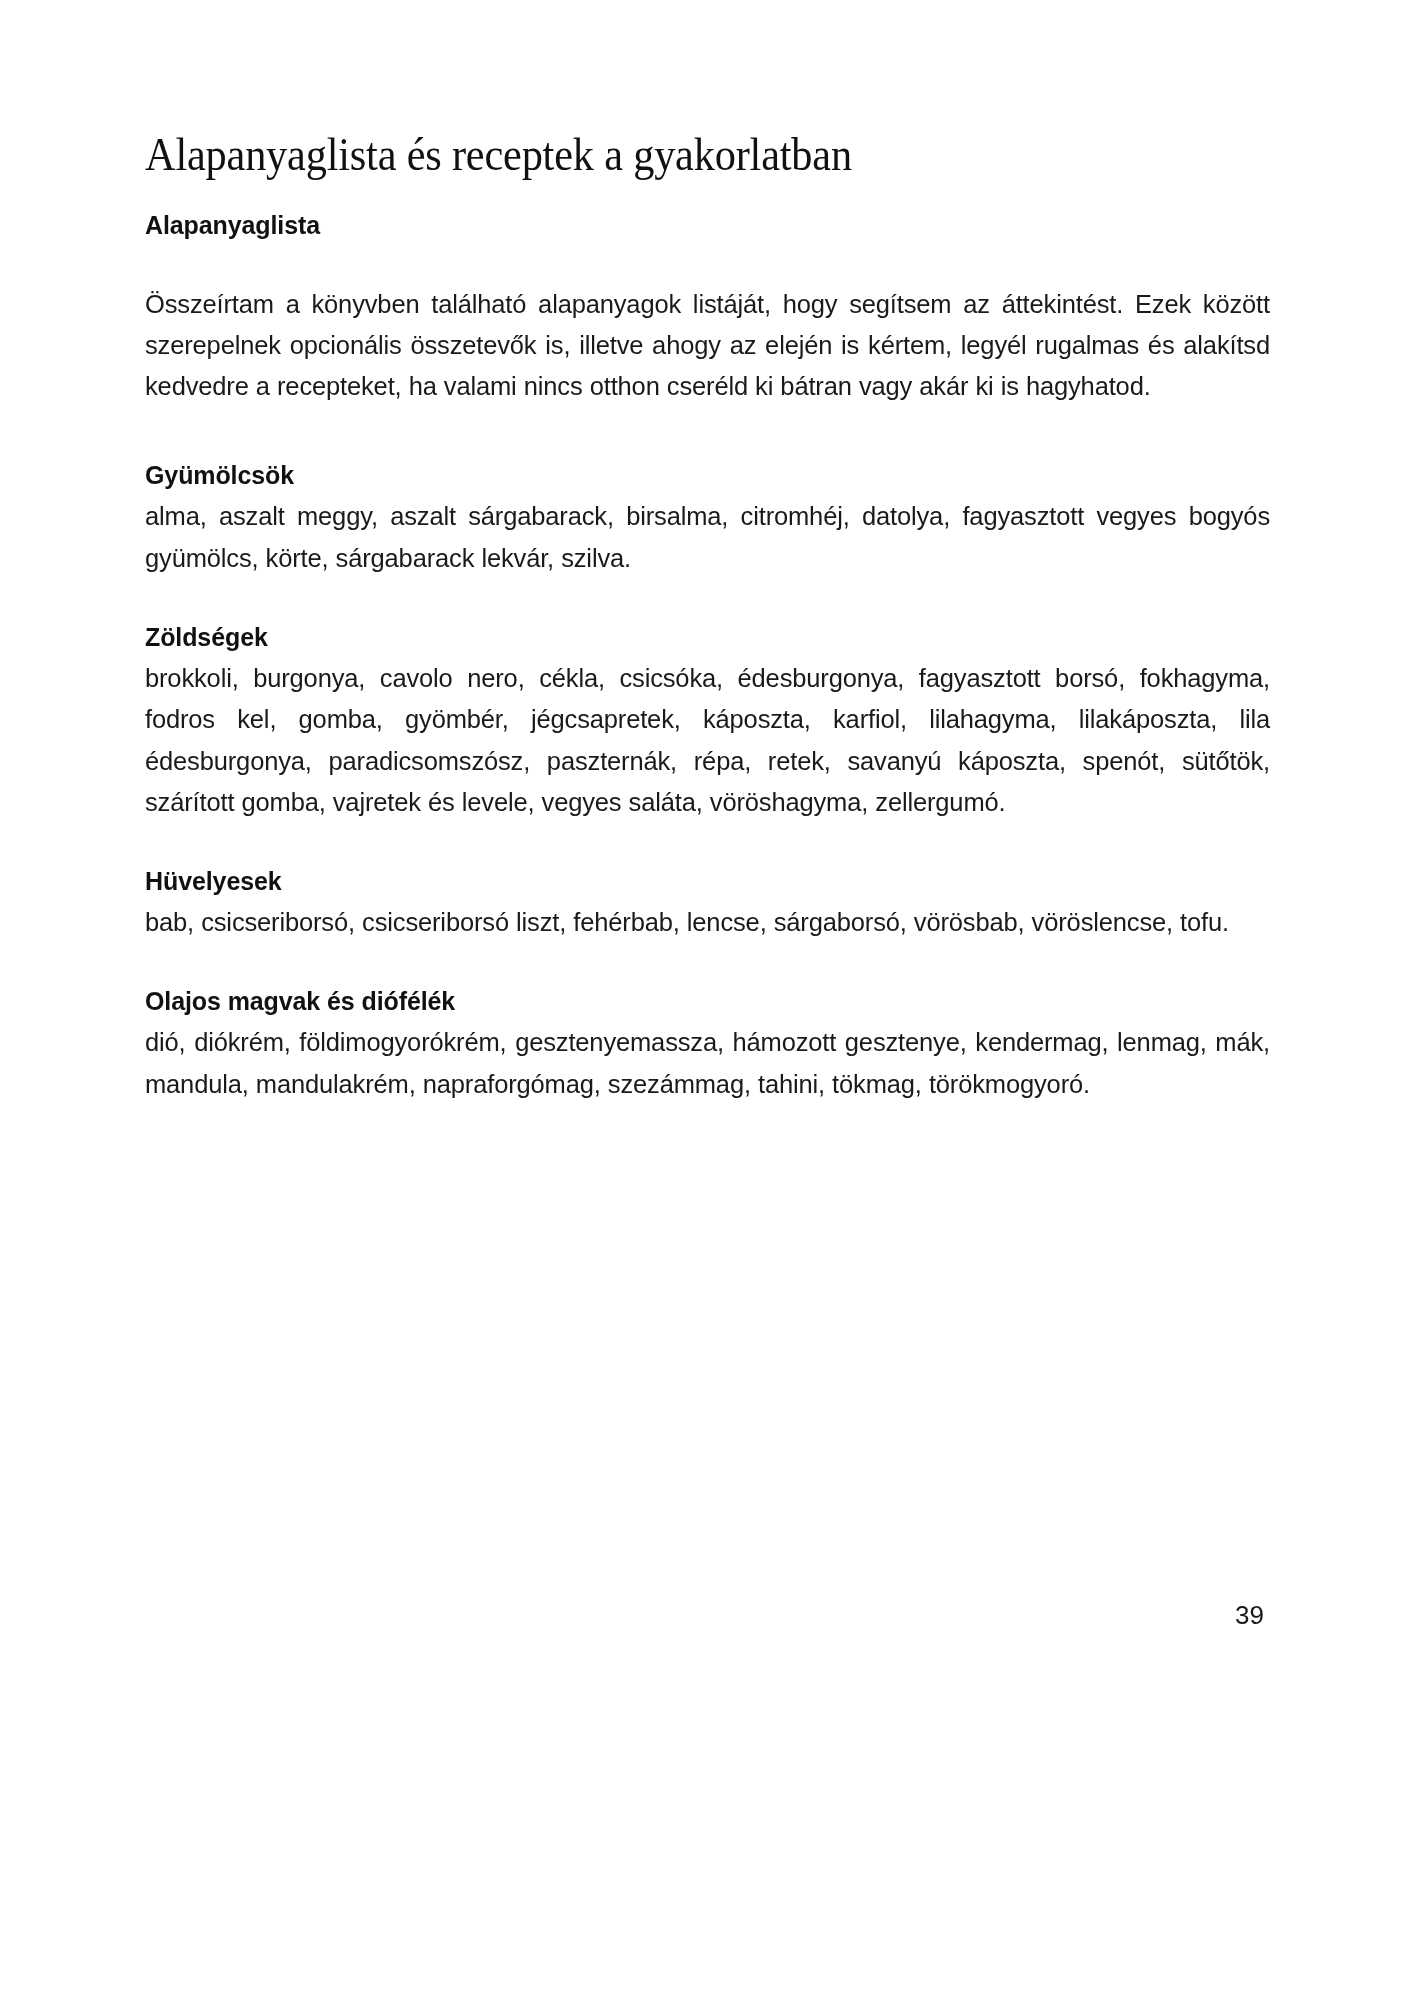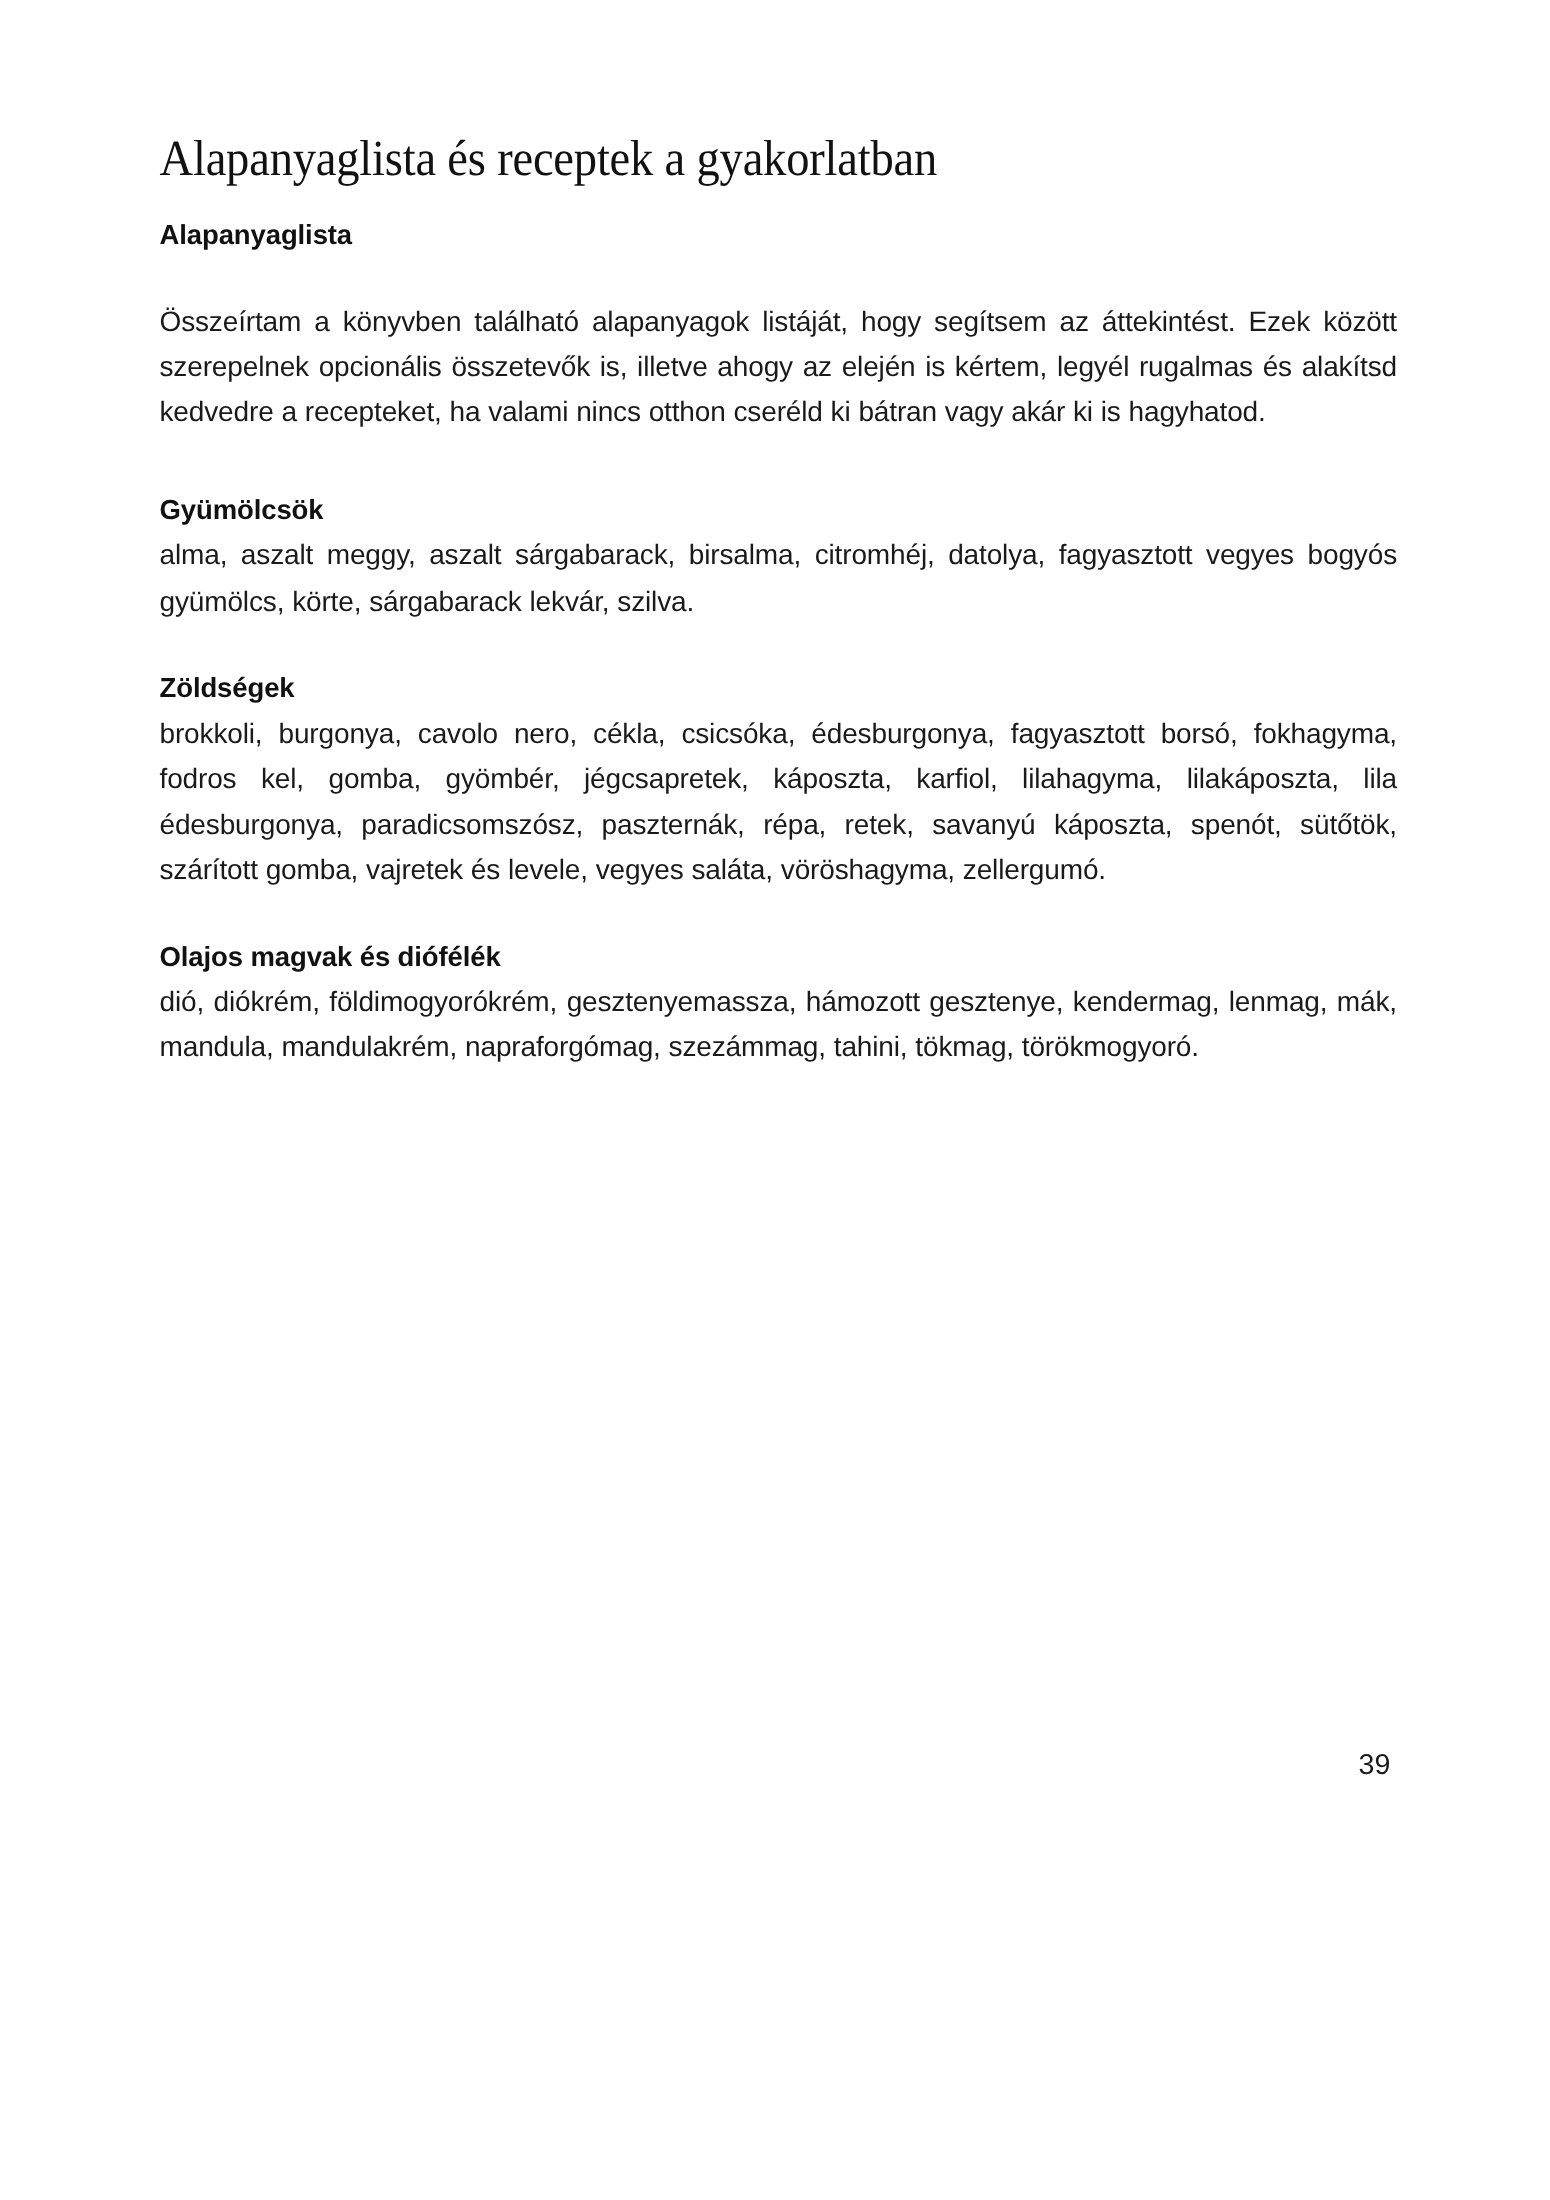--- a/index.html
+++ b/index.html
@@ -11,21 +11,21 @@
     width: 1409px;
     height: 2000px;
     position: relative;
     font-family: "Liberation Sans", sans-serif;
     color: #1a1a1a;
     -webkit-font-smoothing: antialiased;
   }
   .page {
     position: absolute;
     left: 0;
-    top: 0;
+    top: 11px;
     width: 1409px;
     height: 1708px;
     background: #ffffff;
     box-sizing: border-box;
     padding: 0;
     overflow: hidden;
   }
   .content {
     position: absolute;
     left: 145px;
@@ -104,20 +104,24 @@
     <div class="section-block">
       <h3 class="section-head">Gyümölcsök</h3>
       <p class="body-par">alma, aszalt meggy, aszalt sárgabarack, birsalma, citromhéj, datolya, fagyasztott vegyes bogyós gyümölcs, körte, sárgabarack lekvár, szilva.</p>
     </div>
 
     <div class="section-block">
       <h3 class="section-head">Zöldségek</h3>
       <p class="body-par">brokkoli, burgonya, cavolo nero, cékla, csicsóka, édesburgonya, fagyasztott borsó, fokhagyma, fodros kel, gomba, gyömbér, jégcsapretek, káposzta, karfiol, lilahagyma, lilakáposzta, lila édesburgonya, paradicsomszósz, paszternák, répa, retek, savanyú káposzta, spenót, sütőtök, szárított gomba, vajretek és levele, vegyes saláta, vöröshagyma, zellergumó.</p>
     </div>
 
+    <div class="section-block">
+      <h3 class="section-head">Hüvelyesek</h3>
+      <p class="body-par">bab, csicseriborsó, csicseriborsó liszt, fehérbab, lencse, sárgaborsó, vörösbab, vöröslencse, tofu.</p>
+    </div>
 
 
     <div class="section-block last">
       <h3 class="section-head">Olajos magvak és diófélék</h3>
       <p class="body-par">dió, diókrém, földimogyorókrém, gesztenyemassza, hámozott gesztenye, kendermag, lenmag, mák, mandula, mandulakrém, napraforgómag, szezámmag, tahini, tökmag, törökmogyoró.</p>
     </div>
 
   </div>
 
   <div class="page-number">39</div>

